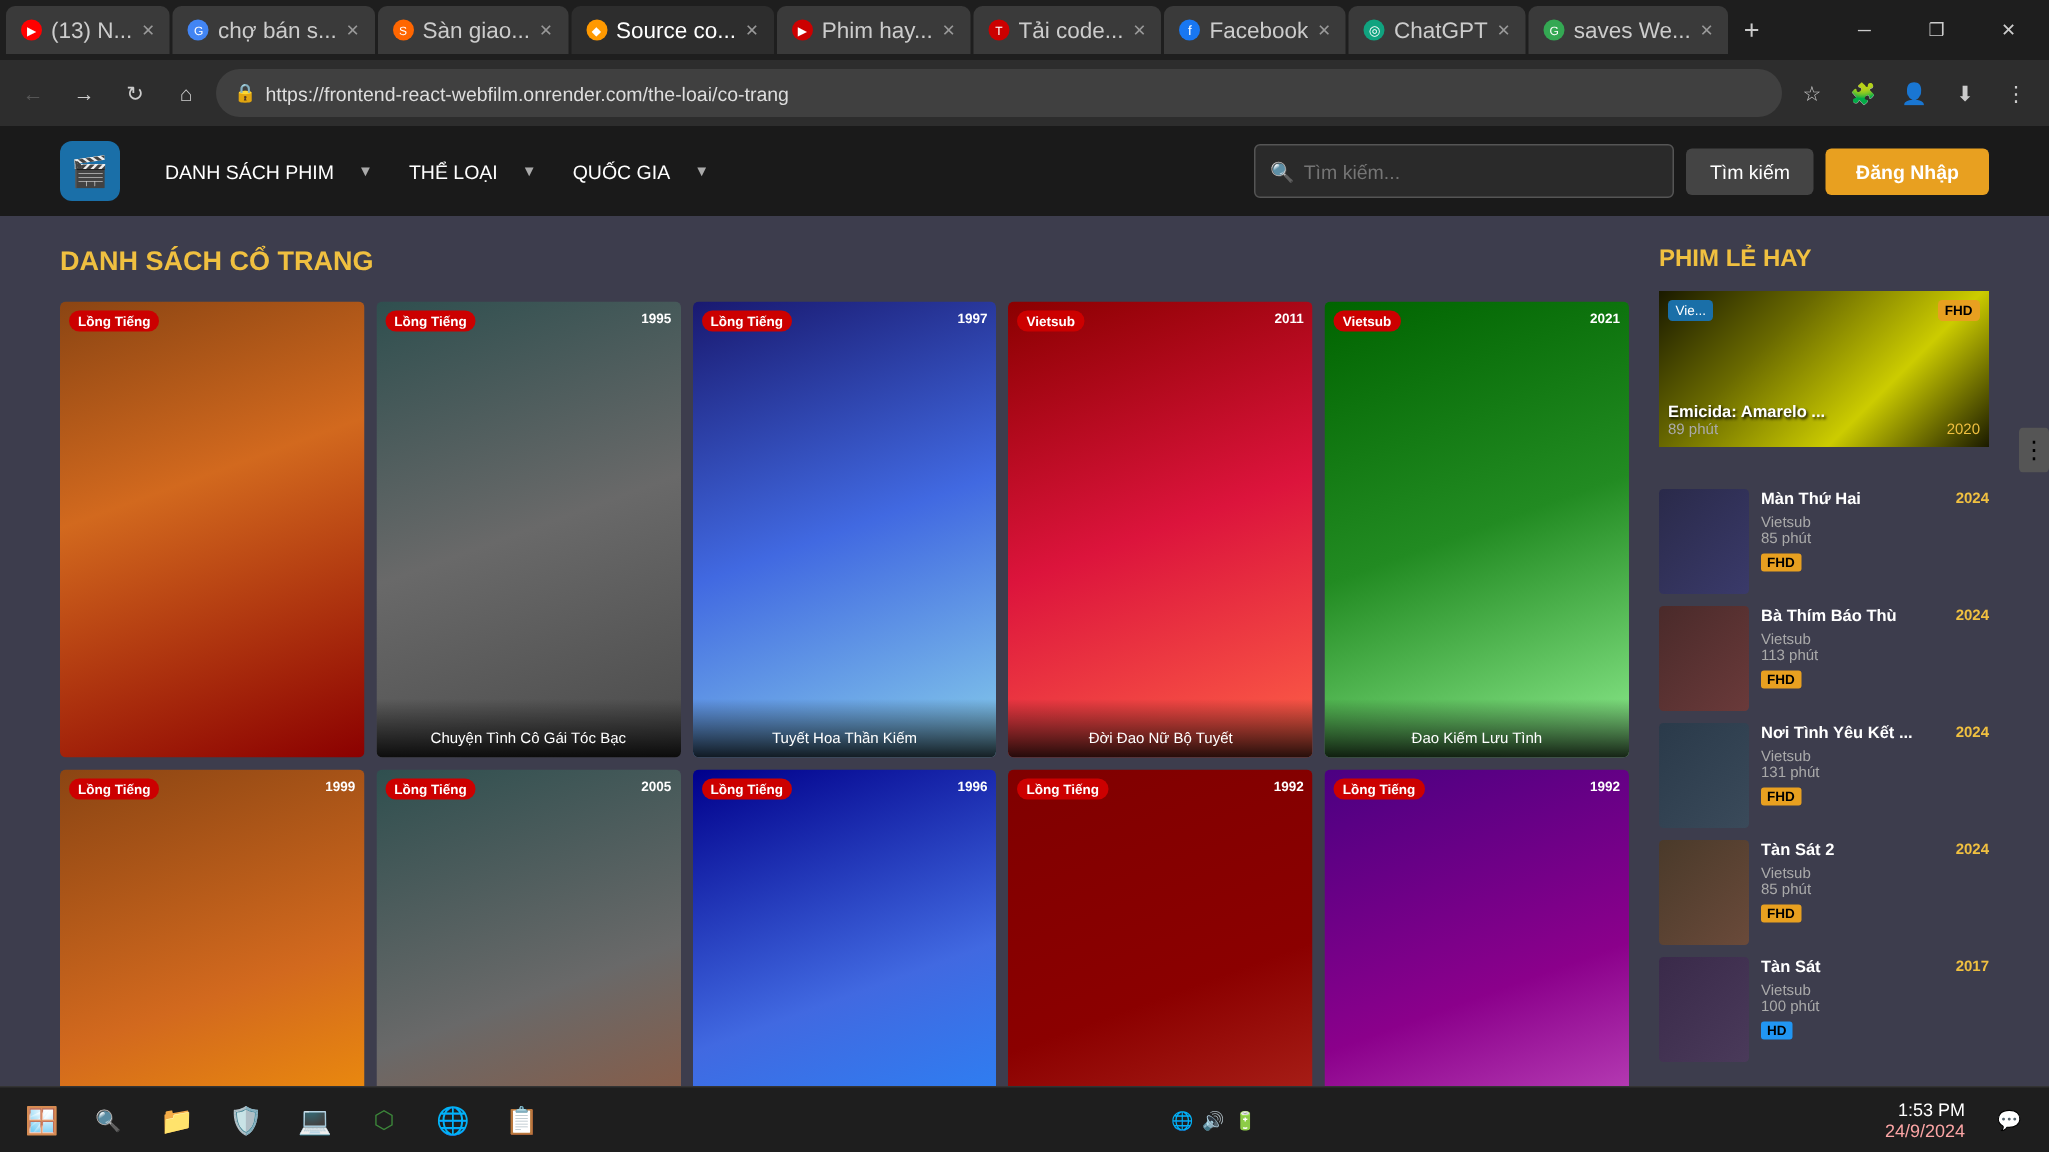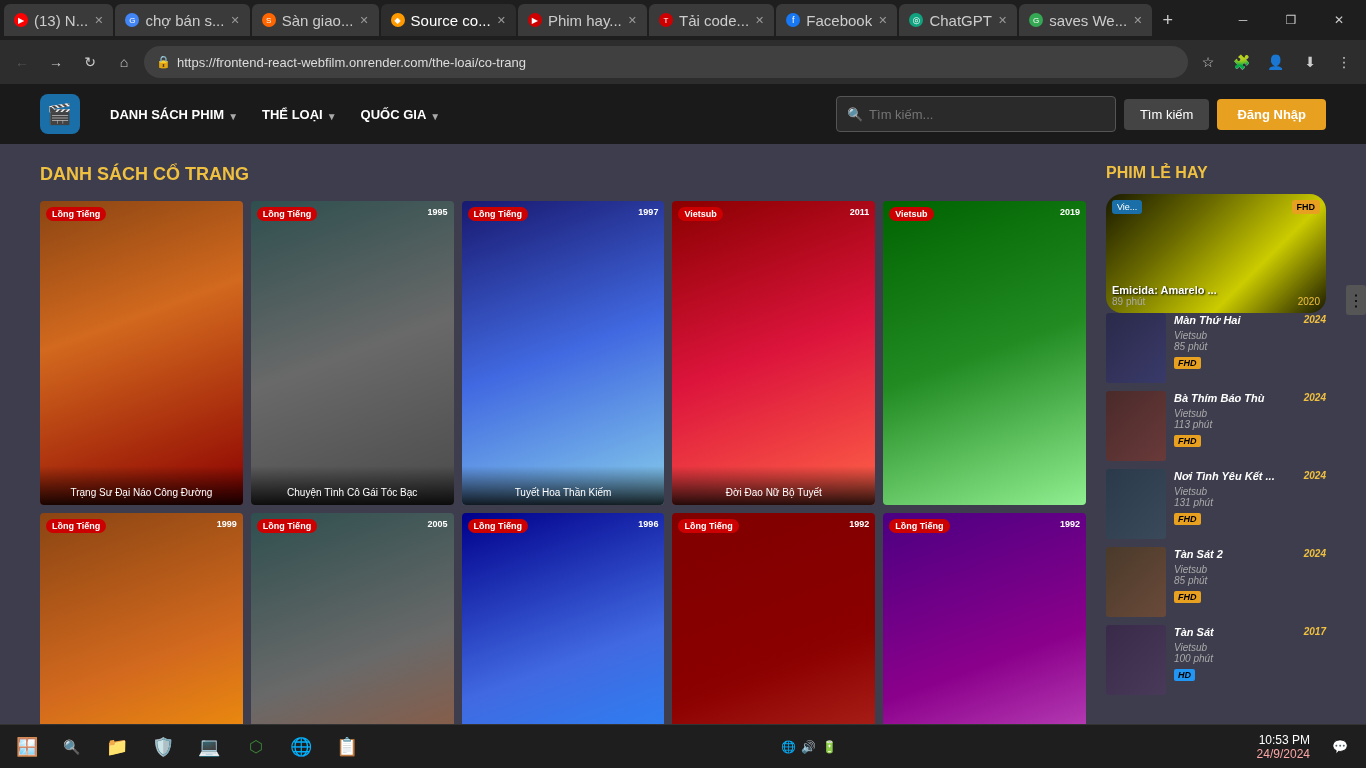--- a/index.html
+++ b/index.html
@@ -26,21 +26,21 @@
     .addr-btn { width: 28px; height: 28px; display: flex; align-items: center; justify-content: center; color: #ccc; font-size: 14px; cursor: pointer; border-radius: 50%; }
 
     
     .site-wrapper { background: #3d3d4d; }
 
     
     .site-nav { background: #1a1a1a; height: 60px; display: flex; align-items: center; padding: 0 40px; gap: 30px; }
     .site-logo { display: flex; align-items: center; gap: 8px; }
     .logo-icon { width: 40px; height: 40px; background: #1a6fa8; border-radius: 8px; display: flex; align-items: center; justify-content: center; font-size: 20px; }
     .nav-menu { display: flex; align-items: center; gap: 24px; }
-    .nav-item { color: #fff; font-size: 13px; font-weight: bold; cursor: pointer; display: flex; align-items: flex-end; gap: 4px; text-transform: uppercase; }
+    .nav-item { color: #fff; font-size: 13px; font-weight: normal; cursor: pointer; display: flex; align-items: center; gap: 16px; text-transform: uppercase; }
     .nav-chevron { font-size: 10px; color: #aaa; }
     .nav-search { margin-left: auto; display: flex; align-items: center; gap: 8px; }
     .search-box { background: #2a2a2a; border: 1px solid #555; border-radius: 4px; height: 36px; display: flex; align-items: center; padding: 0 10px; gap: 6px; width: 280px; }
     .search-icon-svg { color: #888; font-size: 13px; }
     .search-input { background: transparent; border: none; outline: none; color: #ccc; font-size: 13px; flex: 1; }
     .search-btn { background: #444; color: #fff; border: none; padding: 8px 16px; border-radius: 4px; font-size: 13px; cursor: pointer; }
     .login-btn { background: #e8a020; color: #fff; border: none; padding: 8px 20px; border-radius: 4px; font-size: 13px; font-weight: bold; cursor: pointer; }
 
     
     .main-content { display: flex; gap: 20px; padding: 20px 40px; }
@@ -52,32 +52,32 @@
     .movie-card { position: relative; cursor: pointer; border-radius: 4px; overflow: hidden; aspect-ratio: 2/3; background: #2a2a3a; }
     .movie-poster-placeholder { width: 100%; height: 100%; display: flex; align-items: center; justify-content: center; color: #666; font-size: 10px; text-align: center; padding: 4px; }
     .movie-badge { position: absolute; top: 6px; left: 6px; background: #cc0000; color: #fff; font-size: 9px; padding: 2px 6px; border-radius: 10px; font-weight: bold; }
     .movie-year { position: absolute; top: 6px; right: 6px; color: #fff; font-size: 9px; font-weight: bold; }
     .movie-title-overlay { position: absolute; bottom: 0; left: 0; right: 0; background: linear-gradient(transparent, rgba(0,0,0,0.85)); padding: 20px 6px 6px; text-align: center; }
     .movie-title { color: #fff; font-size: 10px; text-align: center; line-height: 1.3; }
 
     
     .sidebar { width: 220px; flex-shrink: 0; }
     .sidebar-title { color: #f0c040; font-size: 16px; font-weight: bold; text-transform: uppercase; margin-bottom: 12px; }
-    .featured-movie { position: relative; width: 100%; height: 119px; border-radius: 16px; overflow: hidden; margin-bottom: 0; cursor: pointer; }
+    .featured-movie { position: relative; width: 100%; height: 104px; border-radius: 0; overflow: hidden; margin-bottom: 28px; cursor: pointer; }
     .featured-poster { width: 100%; height: 100%; background: linear-gradient(135deg, #1a1a00, #4a4a00, #8b8b00); }
     .featured-badge { position: absolute; top: 6px; right: 6px; background: #e8a020; color: #000; font-size: 9px; font-weight: bold; padding: 2px 5px; border-radius: 3px; }
     .featured-sub-badge { position: absolute; top: 6px; left: 6px; background: #1a6fa8; color: #fff; font-size: 9px; padding: 2px 5px; border-radius: 3px; }
     .featured-info { position: absolute; bottom: 6px; left: 6px; right: 6px; }
     .featured-title { color: #fff; font-size: 11px; font-weight: bold; text-shadow: 1px 1px 2px #000; }
     .featured-meta { color: #aaa; font-size: 10px; }
 
     .sidebar-list { display: flex; flex-direction: column; gap: 8px; }
     .sidebar-item { display: flex; gap: 8px; cursor: pointer; }
     .sidebar-thumb { width: 60px; height: 70px; border-radius: 3px; flex-shrink: 0; display: flex; align-items: center; justify-content: center; overflow: hidden; }
-    .sidebar-info { flex: 1; font-style: italic; }
+    .sidebar-info { flex: 1; }
     .sidebar-movie-title { color: #fff; font-size: 11px; font-weight: bold; line-height: 1.3; margin-bottom: 3px; }
     .sidebar-sub { color: #aaa; font-size: 10px; }
     .sidebar-duration { color: #aaa; font-size: 10px; }
     .sidebar-year { color: #f0c040; font-size: 10px; float: right; }
     .sidebar-quality { background: #e8a020; color: #000; font-size: 9px; font-weight: bold; padding: 1px 4px; border-radius: 2px; display: inline-block; margin-top: 2px; }
     .sidebar-quality.fhd { background: #e8a020; }
     .sidebar-quality.hd { background: #2196f3; }
 
     
     .taskbar { position: fixed; bottom: 0; left: 0; width: 1366px; height: 44px; background: #1e1e1e; display: flex; align-items: center; padding: 0 8px; gap: 4px; border-top: 1px solid #333; }
@@ -203,23 +203,20 @@
 
     <div class="movies-section">
       <h2 class="section-title">DANH SÁCH CỔ TRANG</h2>
 
       <div class="movie-grid" id="movie-grid">
 
       <div class="movie-card">
     <div class="movie-poster-placeholder" style="width:100%;height:100%;background:linear-gradient(160deg, #8b4513 0%, #d2691e 40%, #8b0000 100%);"></div>
     <span class="movie-badge">Lồng Tiếng</span>
 
-    <div class="movie-title-overlay">
-      <div class="movie-title">Trạng Sư Đại Náo Công Đường</div>
-    </div>
   </div>
           <div class="movie-card">
     <div class="movie-poster-placeholder" style="width:100%;height:100%;background:linear-gradient(160deg, #2f4f4f 0%, #696969 50%, #4a4a4a 100%);"></div>
     <span class="movie-badge">Lồng Tiếng</span>
     <span class="movie-year">1995</span>
     <div class="movie-title-overlay">
       <div class="movie-title">Chuyện Tình Cô Gái Tóc Bạc</div>
     </div>
   </div>
           <div class="movie-card">
@@ -234,21 +231,24 @@
     <div class="movie-poster-placeholder" style="width:100%;height:100%;background:linear-gradient(160deg, #8b0000 0%, #dc143c 50%, #ff6347 100%);"></div>
     <span class="movie-badge">Vietsub</span>
     <span class="movie-year">2011</span>
     <div class="movie-title-overlay">
       <div class="movie-title">Đời Đao Nữ Bộ Tuyết</div>
     </div>
   </div>
           <div class="movie-card">
     <div class="movie-poster-placeholder" style="width:100%;height:100%;background:linear-gradient(160deg, #006400 0%, #228b22 50%, #90ee90 100%);"></div>
     <span class="movie-badge">Vietsub</span>
-    <span class="movie-year">2019</span>
+    <span class="movie-year">2021</span>
+    <div class="movie-title-overlay">
+      <div class="movie-title">Đao Kiếm Lưu Tình</div>
+    </div>
   </div>
           <div class="movie-card">
     <div class="movie-poster-placeholder" style="width:100%;height:100%;background:linear-gradient(160deg, #8b4513 0%, #d2691e 50%, #ffa500 100%);"></div>
     <span class="movie-badge">Lồng Tiếng</span>
     <span class="movie-year">1999</span>
 
   </div>
           <div class="movie-card">
     <div class="movie-poster-placeholder" style="width:100%;height:100%;background:linear-gradient(160deg, #2f4f4f 0%, #696969 50%, #a0522d 100%);"></div>
     <span class="movie-badge">Lồng Tiếng</span>
@@ -355,19 +355,19 @@
     <div class="taskbar-app" style="font-size:16px;color:#3c873a;">⬡</div>
     <div class="taskbar-app">🌐</div>
     <div class="taskbar-app">📋</div>
   </div>
   <div class="taskbar-tray" style="margin-left:auto;">
     <span class="tray-icon">🌐</span>
     <span class="tray-icon">🔊</span>
     <span class="tray-icon">🔋</span>
   </div>
   <div class="taskbar-clock">
-    <span class="clock-time">10:53 PM</span>
+    <span class="clock-time">1:53 PM</span>
     <span class="clock-date">24/9/2024</span>
   </div>
   <div class="taskbar-notif">💬</div>
 </div>
 
 <div class="scroll-indicator" style="position:fixed;right:0;top:300px;">⋮</div>
 
 </body></html>

